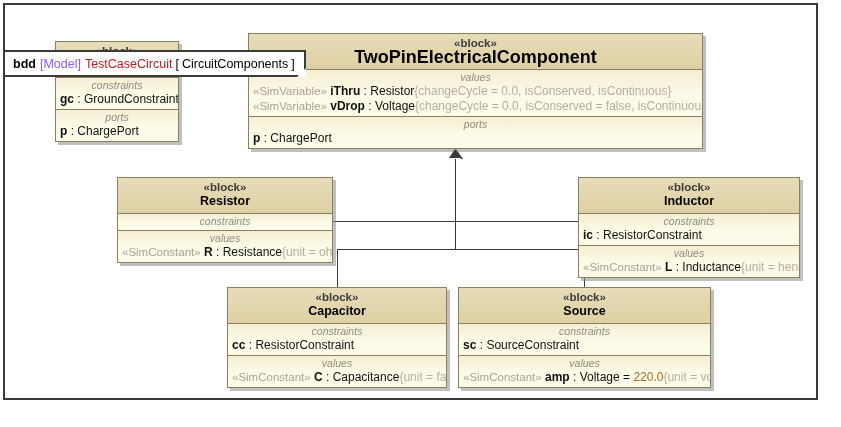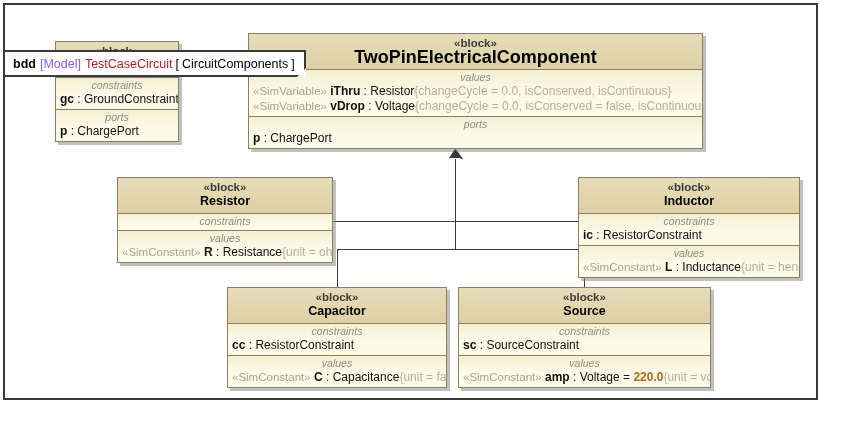--- a/index.html
+++ b/index.html
@@ -108,21 +108,21 @@
     font-size: 12px;
     line-height: 15px;
     padding-left: 4px;
     white-space: nowrap;
     color: #1a1a1a;
   }
   .st { color: #a9a491; font-size: 11.5px; }
   .nm { font-weight: bold; color: #111111; }
   .ty { color: #111111; }
   .brace { color: #b5b09c; }
-  .num { color: #b5651d; font-weight: bold; }
+  .num { color: #b5651d; font-weight: normal; }
   .plain { color: #111111; }
 
   
   #block-ground   { left: 55px;  top: 41px;  width: 124px; }
   #block-twopin   { left: 248px; top: 33px;  width: 455px; }
   #block-resistor { left: 117px; top: 177px; width: 216px; }
   #block-inductor { left: 578px; top: 177px; width: 222px; }
   #block-capacitor{ left: 227px; top: 287px; width: 220px; }
   #block-source   { left: 458px; top: 287px; width: 253px; }
 

